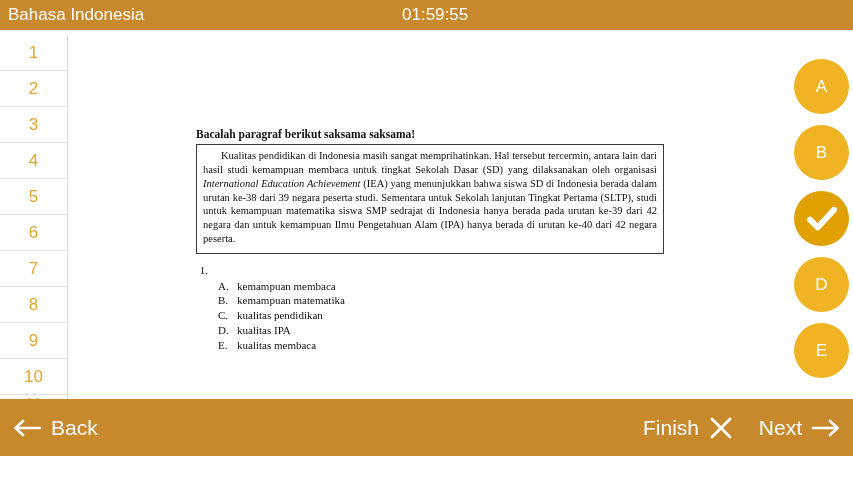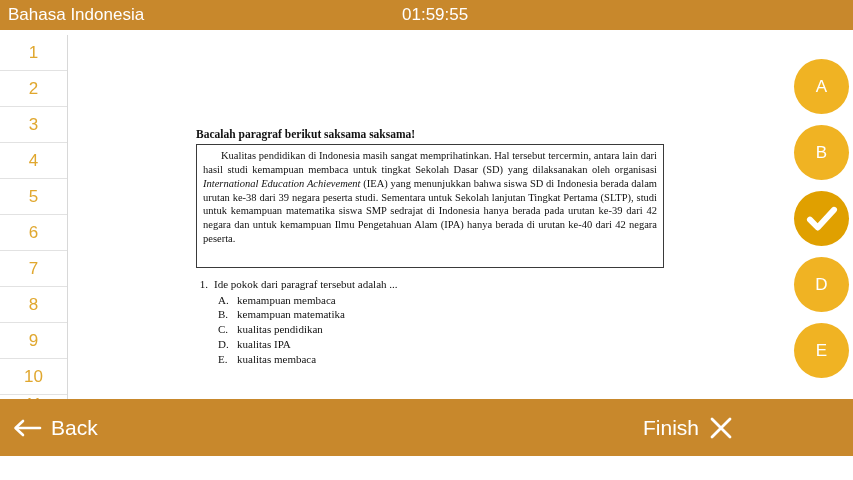--- a/index.html
+++ b/index.html
@@ -82,21 +82,21 @@
     font-family: "Liberation Serif", serif;
     color: #111111;
   }
   .instruction {
     font-weight: bold;
     font-size: 11.5px;
     margin-bottom: 4px;
   }
   .passagebox {
     border: 1px solid #3a3a3a;
-    padding: 4px 6px 21px 6px;
+    padding: 4px 6px 7px 6px;
     font-size: 10.5px;
     line-height: 1.32;
     text-align: justify;
   }
   .passagebox p { margin: 0; text-indent: 18px; }
   .passagebox i { font-style: italic; }
   .qblock {
     margin-top: 9px;
     font-size: 11px;
     line-height: 1.34;
@@ -199,21 +199,20 @@
 
   <div class="content">
     <div class="paper">
       <div class="instruction">Bacalah paragraf berikut saksama saksama!</div>
       <div class="passagebox">
         <p>Kualitas pendidikan di Indonesia masih sangat memprihatinkan. Hal tersebut tercermin, antara lain dari hasil studi kemampuan membaca untuk tingkat Sekolah Dasar (SD) yang dilaksanakan oleh organisasi <i>International Education Achievement</i> (IEA) yang menunjukkan bahwa siswa SD di Indonesia berada dalam urutan ke-38 dari 39 negara peserta studi. Sementara untuk Sekolah lanjutan Tingkat Pertama (SLTP), studi untuk kemampuan matematika siswa SMP sedrajat di Indonesia hanya berada pada urutan ke-39 dari 42 negara dan untuk kemampuan Ilmu Pengetahuan Alam (IPA) hanya berada di urutan ke-40 dari 42 negara peserta.</p>
       </div>
       <div class="qblock">
         <div class="qstem">
           <span class="qnum">1.</span>
-          <span>Ide pokok dari paragraf tersebut adalah ...</span>
         </div>
         <div class="choices">
           <div class="choice">
             <span class="clet">A.</span>
             <span>kemampuan membaca</span>
           </div>
           <div class="choice">
             <span class="clet">B.</span>
             <span>kemampuan matematika</span>
           </div>
@@ -255,15 +254,22 @@
       <span>Back</span>
     </div>
 
     <div class="footbtn" id="finish-button">
       <span>Finish</span>
       <svg class="arrow-svg" width="26" height="26" viewBox="0 0 26 26">
         <path d="M4 4 L22 22 M22 4 L4 22" stroke="#ffffff" stroke-width="2.8" stroke-linecap="round"></path>
       </svg>
     </div>
 
+    <div class="footbtn" id="next-button">
+      <span>Next</span>
+      <svg class="arrow-svg" width="30" height="22" viewBox="0 0 30 22">
+        <path d="M2 11 H25" stroke="#ffffff" stroke-width="2.6" stroke-linecap="round"></path>
+        <path d="M19 4 L26.5 11 L19 18" fill="none" stroke="#ffffff" stroke-width="2.6" stroke-linecap="round" stroke-linejoin="round"></path>
+      </svg>
+    </div>
   </div>
 
 </div>
 
 </body></html>

